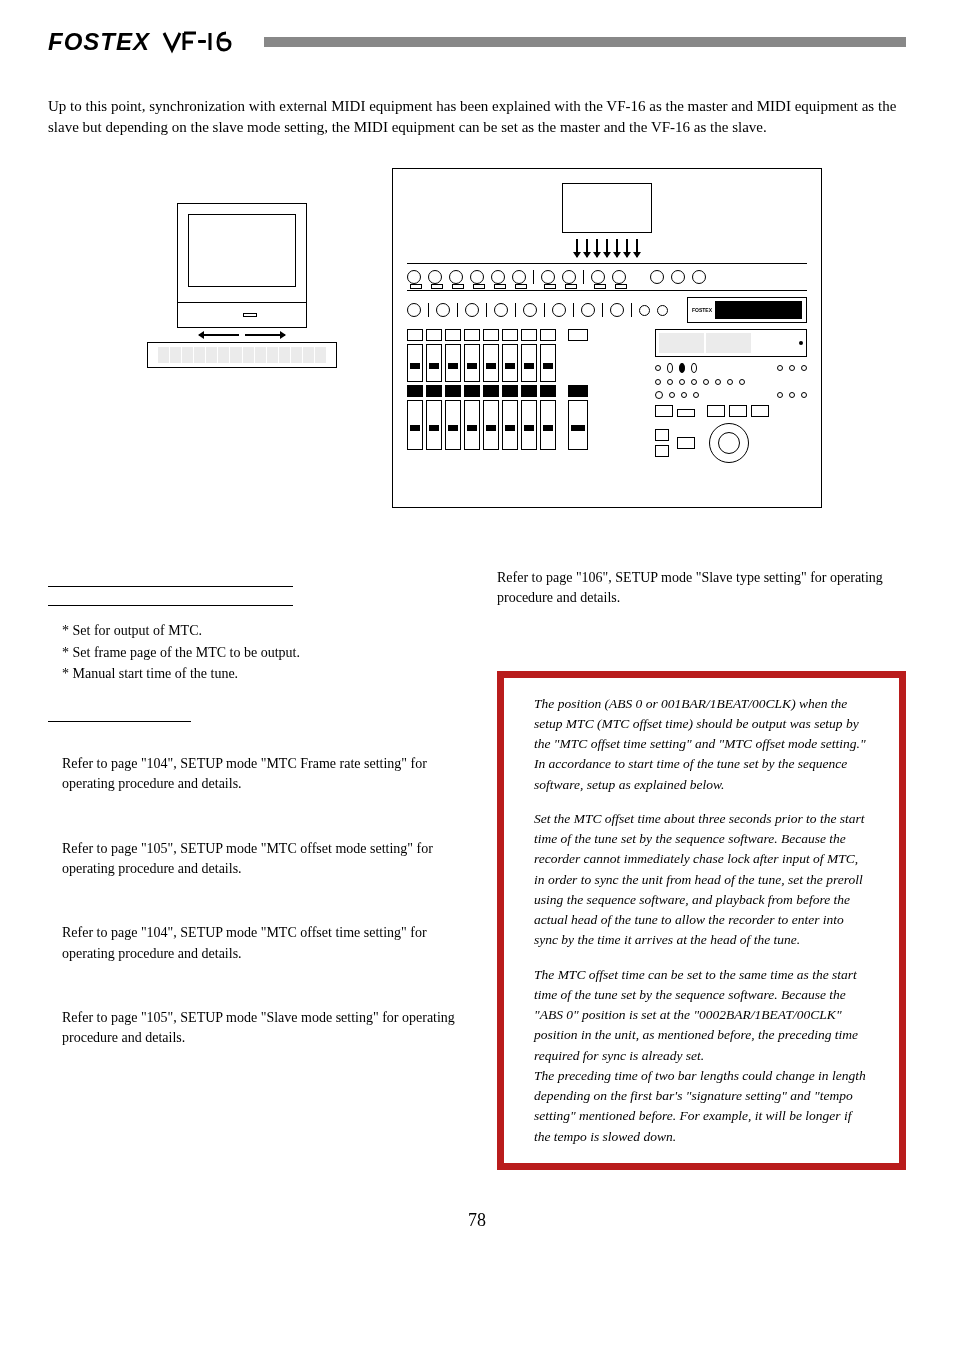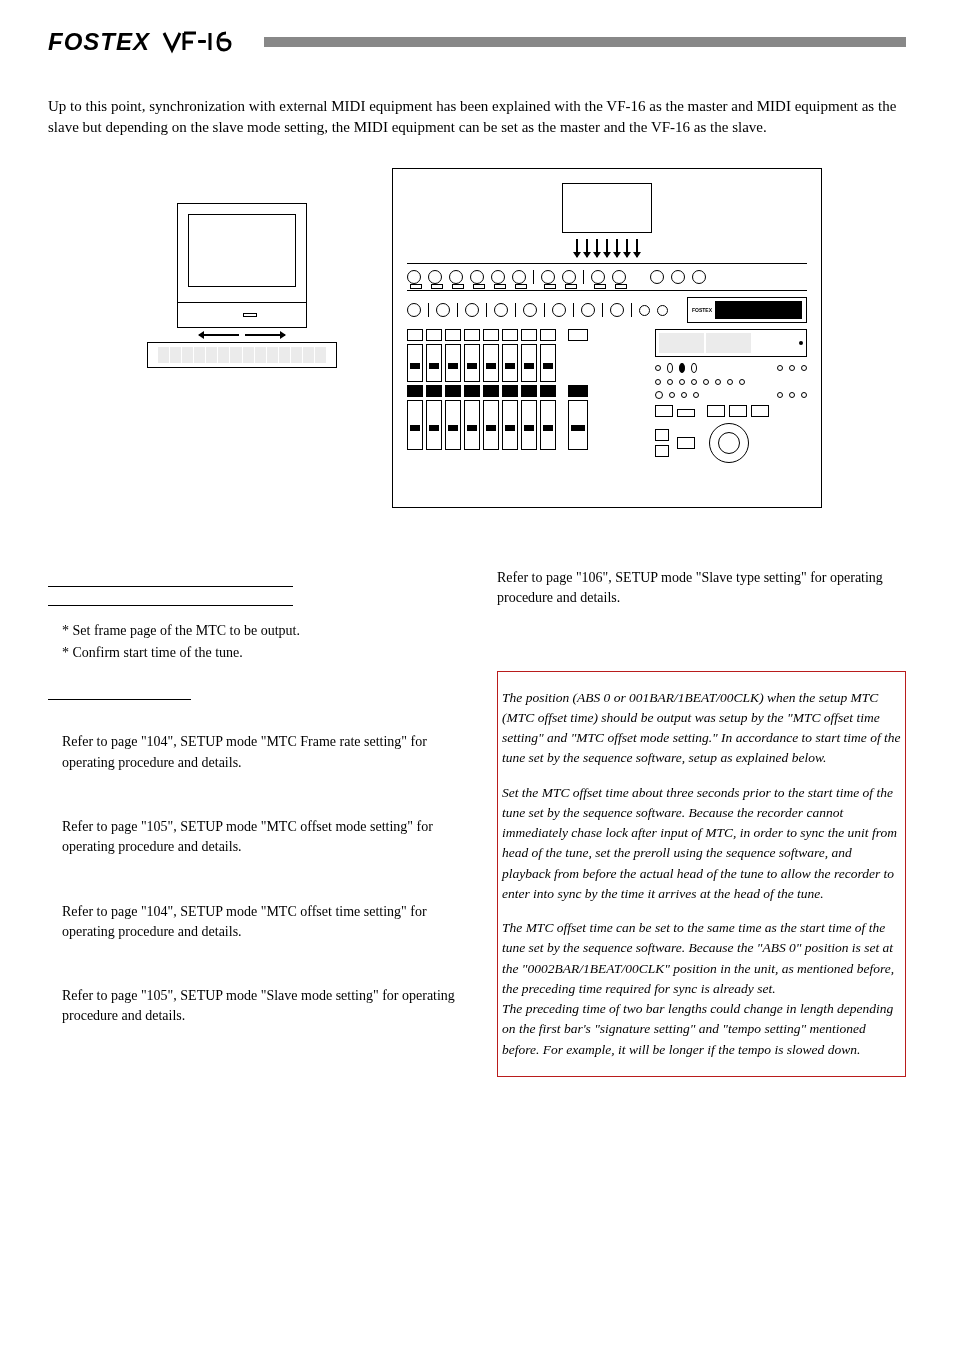--- a/index.html
+++ b/index.html
@@ -50,21 +50,21 @@
     .tick-dot { width:6px; height:6px; border:1.2px solid #000; border-radius:50%;}
     .tick-dot.tall { height:10px; border-radius:3px/5px;}
     .row-small { display:flex; gap:6px; align-items:center;}
 
     .columns { display:flex; gap:40px; margin-top:20px;}
     .col { flex:1; }
     .divider { border:none; border-top:1px solid #000; margin:18px 0 14px 0; width:60%; }
     .divider.short { width:35%; }
     .block-text { font-size:14px; line-height:1.45; margin-bottom:8px;}
     .bullet { font-size:14px; line-height:1.55; margin-left:14px;}
-    .note-box { border:1px solid #b91c1c; padding:16px 4px; font-style:italic; font-size:13.5px; line-height:1.5;}
+    .note-box { border:7px solid #b91c1c; padding:16px 30px; font-style:italic; font-size:13.5px; line-height:1.5;}
     .note-box p { margin-bottom:14px;}
     .note-box p:last-child { margin-bottom:0;}
     .page-num { text-align:center; font-size:18px; margin-top:40px; padding-bottom:40px;}
     .gap { height:18px;}
   </style>
 </head>
 <body>
 
 <div class="branding-row">
   <span class="brand-logo">FOSTEX</span>
@@ -316,22 +316,23 @@
         </div>
       </div>
     </div>
   </div>
 
   <div class="columns">
     <div class="col">
       <hr class="divider">
 
       <hr class="divider">
+      <p class="bullet">* Set for output of MTC.</p>
       <p class="bullet">* Set frame page of the MTC to be output.</p>
-      <p class="bullet">* Confirm start time of the tune.</p>
+      <p class="bullet">* Manual start time of the tune.</p>
       <div class="gap"></div>
 
       <hr class="divider short">
       <div class="gap"></div>
       <p class="block-text" style="margin-left:14px">Refer to page "104", SETUP mode "MTC Frame rate setting" for operating procedure and details.</p>
       <div class="gap"></div>
         <div class="gap"></div>
       <p class="block-text" style="margin-left:14px">Refer to page "105", SETUP mode "MTC offset mode setting" for operating procedure and details.</p>
       <div class="gap"></div>
         <div class="gap"></div>
@@ -348,13 +349,14 @@
         <div class="gap"></div>
       <div class="note-box">
         <p>The position (ABS 0 or 001BAR/1BEAT/00CLK) when the setup MTC (MTC offset time) should be output was setup by the "MTC offset time setting" and "MTC offset mode setting."  In accordance to start time of the tune set by the sequence software, setup as explained below.</p>
         <p>Set the MTC offset time about three seconds prior to the start time of the tune set by the sequence software. Because the recorder cannot immediately chase lock after input of MTC, in order to sync the unit from head of the tune, set the preroll using the sequence software, and playback from before the actual head of the tune to allow the recorder to enter into sync by the time it arrives at the head of the tune.</p>
         <p style="white-space:pre-line">The MTC offset time can be set to the same time as the start time of the tune set by the sequence software. Because the "ABS 0" position is set at the "0002BAR/1BEAT/00CLK" position in the unit, as mentioned before, the preceding time required for sync is already set.
 The preceding time of two bar lengths could change in length depending on the first bar's "signature setting" and "tempo setting" mentioned before.  For example, it will be longer if the tempo is slowed down.</p>
       </div>
     </div>
   </div>
 
+  <div class="page-num">78</div>
 </div>
 
 </body></html>

